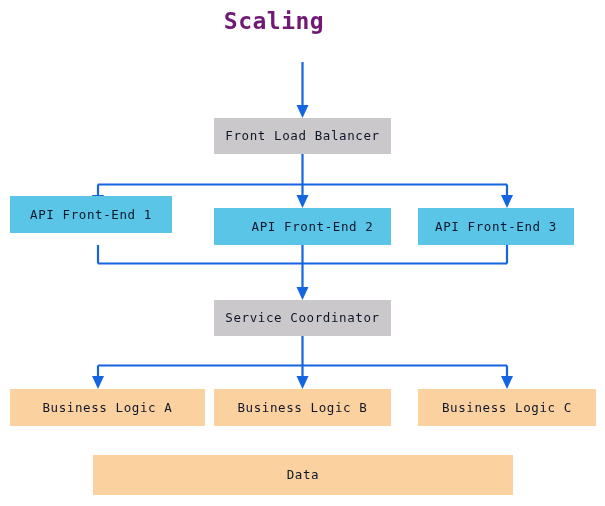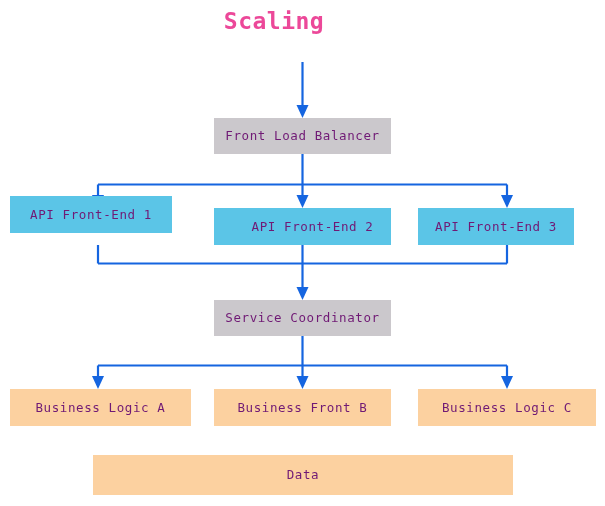--- a/index.html
+++ b/index.html
@@ -21,32 +21,32 @@
   .title {
     position: absolute;
     left: 0;
     top: 8px;
     width: 548px;
     text-align: center;
     font-family: "DejaVu Sans Mono", "Liberation Mono", monospace;
     font-weight: bold;
     font-size: 23px;
     letter-spacing: 0.5px;
-    color: #ec4899;
+    color: #701a75;
   }
   .node {
     position: absolute;
     box-sizing: border-box;
     display: flex;
     align-items: center;
     justify-content: center;
     font-family: "DejaVu Sans Mono", "Liberation Mono", monospace;
     font-size: 12.5px;
     letter-spacing: 0.6px;
-    color: #701a75;
+    color: #0f172a;
     text-align: center;
     line-height: 1.1;
     white-space: nowrap;
   }
   .node.gray   { background: #cbc8cc; }
   .node.blue   { background: #5bc5e7; }
   .node.orange { background: #fcd1a0; }
 
   svg.edges {
     position: absolute;
@@ -124,26 +124,26 @@
   </div>
 
   <div class="node blue" style="left:418px; top:208px; width:156px; height:37px;">
     <span>API Front-End 3</span>
   </div>
 
   <div class="node gray" style="left:214px; top:300px; width:177px; height:36px;align-items:center;">
     <span>Service Coordinator</span>
   </div>
 
-  <div class="node orange" style="left:10px; top:389px; width:181px; height:37px;">
+  <div class="node orange" style="left:10px; top:389px; width:195px; height:37px;">
     <span>Business Logic A</span>
   </div>
 
   <div class="node orange" style="left:214px; top:389px; width:177px; height:37px;">
-    <span>Business Front B</span>
+    <span>Business Logic B</span>
   </div>
 
   <div class="node orange" style="left:93px; top:455px; width:420px; height:40px;">
     <span>Data</span>
   </div>
 
   <div class="node orange" style="left:418px; top:389px; width:178px; height:37px;">
     <span>Business Logic C</span>
   </div>
 

